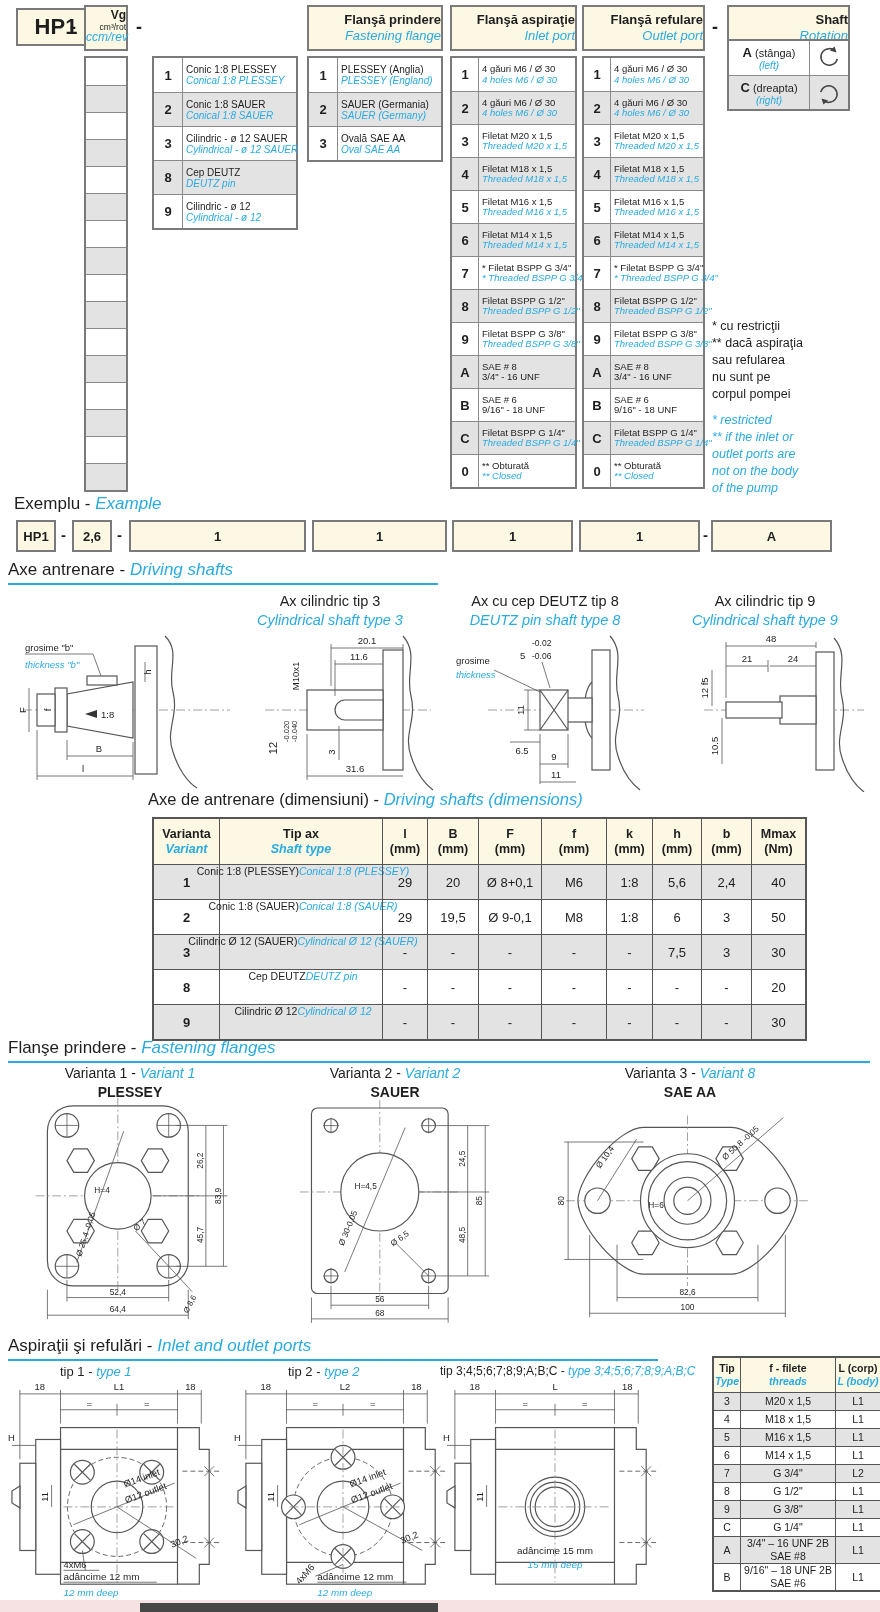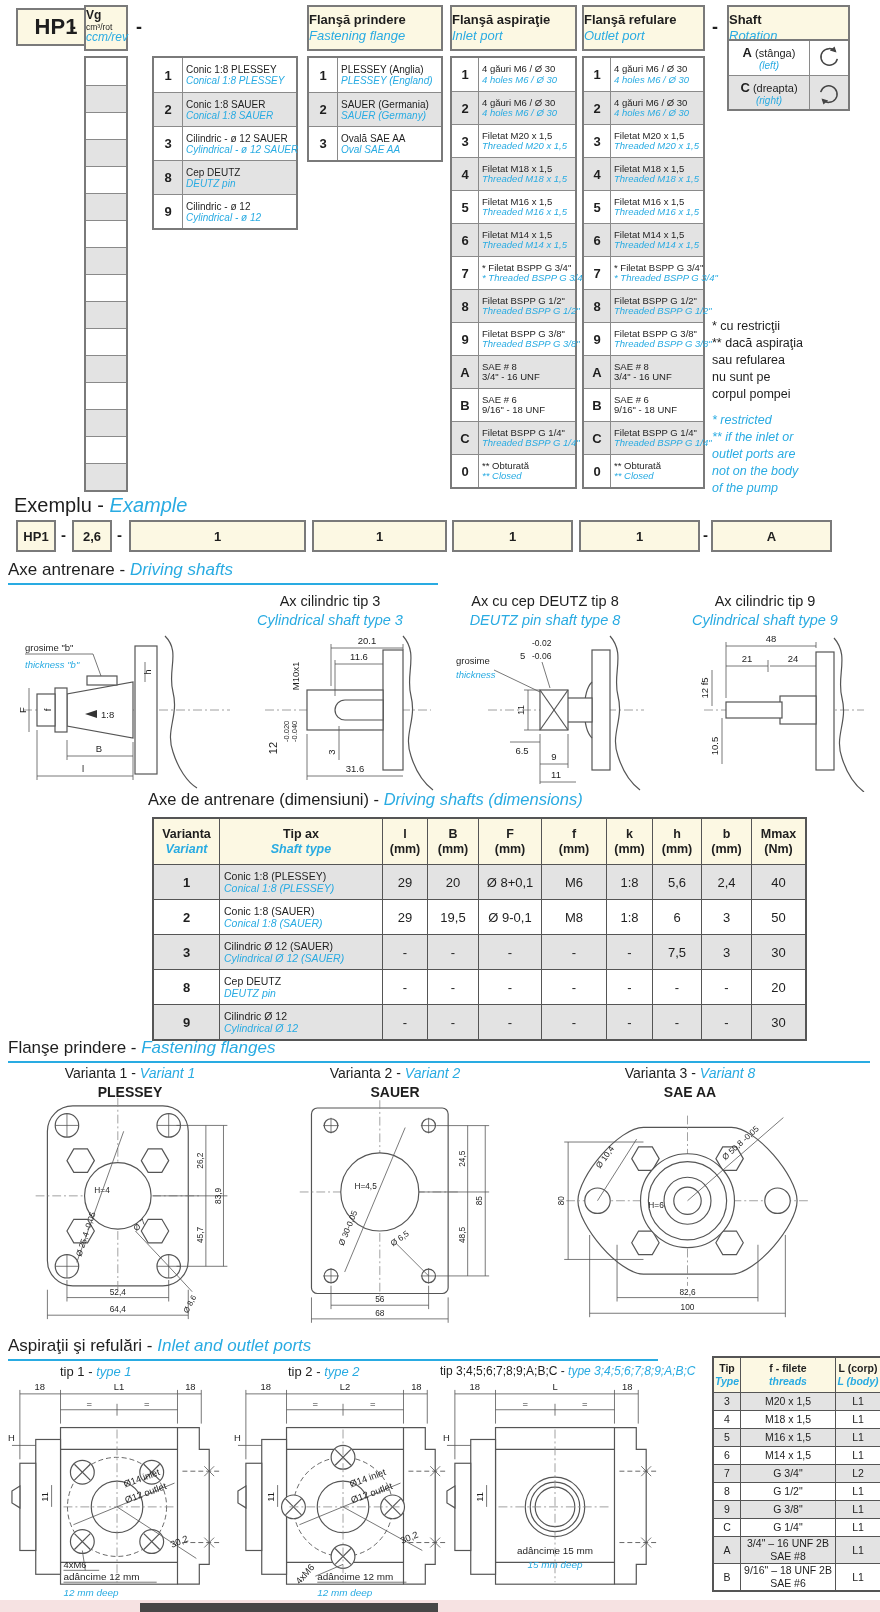--- a/index.html
+++ b/index.html
@@ -1,21 +1,21 @@
 <!DOCTYPE html>
 <html><head>
 <meta charset="utf-8">
 <style>
   html,body{margin:0;padding:0;}
   body{width:880px;height:1612px;background:#fff;font-family:"Liberation Sans",sans-serif;color:#1e1e1e;}
   #page{position:relative;width:880px;height:1612px;overflow:hidden;background:#fff;}
   .abs{position:absolute;}
   .blue{color:#29ABE2;font-style:italic;}
   
-  .hdr{position:absolute;background:#FCF8E3;border:2px solid #7a7a7a;text-align:left;padding-top:5px;box-sizing:border-box;height:46px;}
+  .hdr{position:absolute;background:#FCF8E3;border:2px solid #7a7a7a;text-align:right;padding-top:5px;box-sizing:border-box;height:46px;}
   .hdr .ro{display:block;font-size:13px;font-weight:bold;line-height:16px;}
   .hdr .en{display:block;font-size:13px;line-height:16px;color:#29ABE2;font-style:italic;}
   .hdr.vg{padding-top:2px;}
   .hdr.vg .ro{font-size:12px;line-height:13px;}
   .hdr.vg .u1{display:block;font-size:8.5px;line-height:10px;}
   .hdr.vg .u2{display:block;font-size:12px;line-height:10px;color:#29ABE2;font-style:italic;}
   .modelbox{position:absolute;left:16px;top:8px;width:80px;height:38px;background:#FCF8E3;border:2px solid #7a7a7a;display:flex;align-items:center;justify-content:center;font-size:22px;font-weight:bold;box-sizing:border-box;}
   .dash{position:absolute;font-size:18px;font-weight:bold;}
   
   .list{position:absolute;border:2px solid #7a7a7a;background:#fff;box-sizing:border-box;}
@@ -36,41 +36,41 @@
   .zebra > .vgrow:nth-child(even){background:#E3E3E3;}
   .srow{height:34px;}
   .srow .txt{flex:1;display:flex;flex-direction:column;align-items:center;justify-content:center;}
   .srow .txt .lt1{font-size:11px;} .srow .txt .lt1 b{font-size:13px;}
   .srow .txt .lt2{font-size:10px;color:#29ABE2;font-style:italic;}
   .srow .ic{flex:0 0 38px;border-left:1px solid #8a8a8a;display:flex;align-items:center;justify-content:center;}
   .graybg{background:#E3E3E3;}
   .notes{position:absolute;white-space:pre-line;font-size:12.5px;line-height:17px;}
   .notes.en{color:#29ABE2;font-style:italic;}
   
-  .exlabel{position:absolute;font-size:20px;}
+  .exlabel{position:absolute;font-size:17px;}
   .exbox{position:absolute;top:520px;height:32px;background:#FCF8E3;border:2px solid #7a7a7a;display:flex;align-items:center;justify-content:center;font-size:13px;font-weight:bold;box-sizing:border-box;}
   .exdash{position:absolute;top:526px;font-size:15px;font-weight:bold;}
   
   .shead{position:absolute;font-size:17px;padding-bottom:3px;border-bottom:2px solid #29ABE2;}
   .dtitle{position:absolute;text-align:center;font-size:14.5px;line-height:19px;}
   .dtitle .en{display:block;color:#29ABE2;font-style:italic;}
   .dtitle .nm{display:block;font-weight:bold;font-size:14px;color:#1e1e1e;font-style:normal;}
   .ltitle{position:absolute;font-size:13px;white-space:nowrap;}
   
   .dtab{position:absolute;left:152px;top:817px;border:2px solid #555;box-sizing:content-box;background:#fff;}
   .trow{display:grid;grid-template-columns:65px 163px 45px 51px 63px 65px 46px 49px 50px 54px;border-top:1px solid #555;}
   .dtab > .trow:first-child{border-top:none;}
   .trow > div{border-left:1px solid #555;display:flex;align-items:center;justify-content:center;box-sizing:border-box;}
   .trow > div:first-child{border-left:none;}
   .thead{background:#FCF8E3;height:45px;font-size:12.5px;font-weight:bold;}
   .thead .st{display:block;color:#29ABE2;font-style:italic;}
   .thead .colh{flex-direction:column;line-height:15px;}
   .drow{height:34px;font-size:13px;}
   .dtab > .drow:nth-child(even){background:#E3E3E3;}
-  .cell-type{flex-direction:column;align-items:flex-start !important;justify-content:center;padding-left:4px;}
+  .cell-type{flex-direction:row;align-items:flex-start !important;justify-content:center;padding-left:4px;}
   .cell-type .l1,.cell-type .l2{font-size:10.5px;line-height:12px;}
   .vcell{font-weight:bold;}
   
   .ptab{position:absolute;left:712px;top:1356px;border:2px solid #555;background:#fff;}
   .prow{display:grid;grid-template-columns:26px 95px 45px;border-top:1px solid #555;}
   .ptab > .prow:first-child{border-top:none;}
   .prow > div{border-left:1px solid #555;display:flex;flex-direction:column;align-items:center;justify-content:center;font-size:10.5px;line-height:13px;box-sizing:border-box;min-height:17px;text-align:center;}
   .prow > div:first-child{border-left:none;}
   .phead{background:#FCF8E3;height:34px;font-weight:bold;font-size:11px;}
   .phead .st{color:#29ABE2;font-style:italic;font-weight:bold;}

